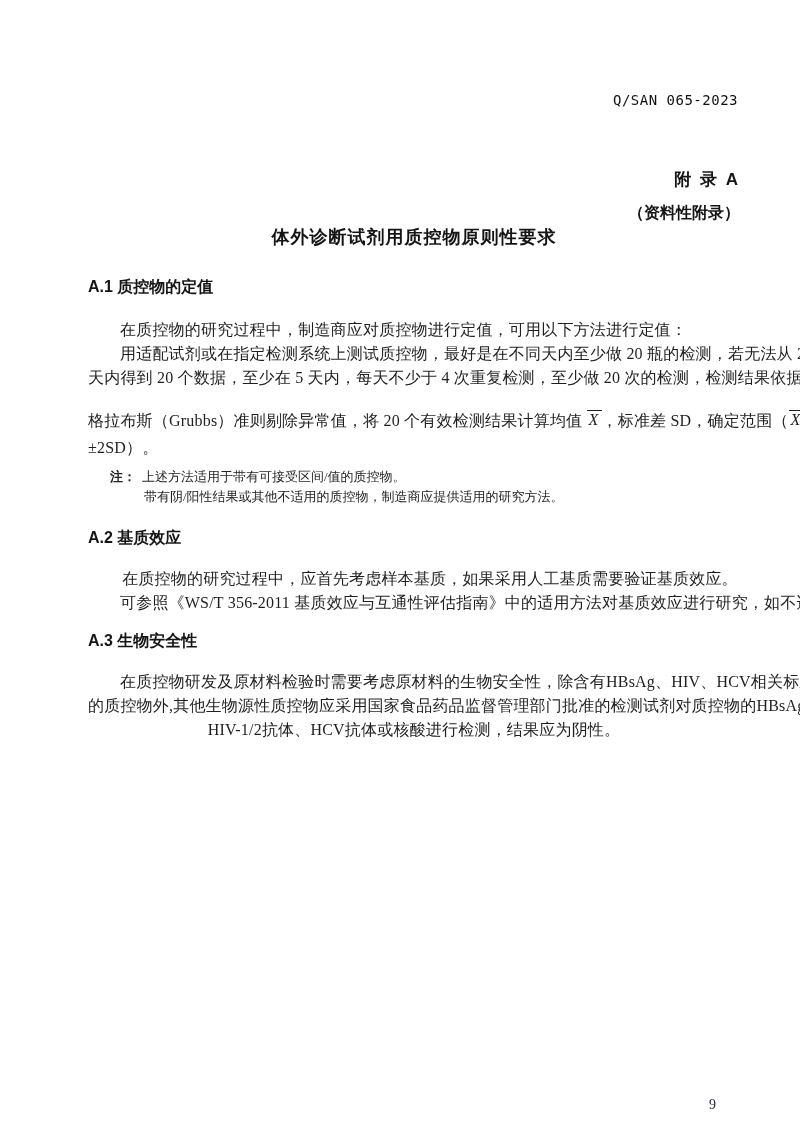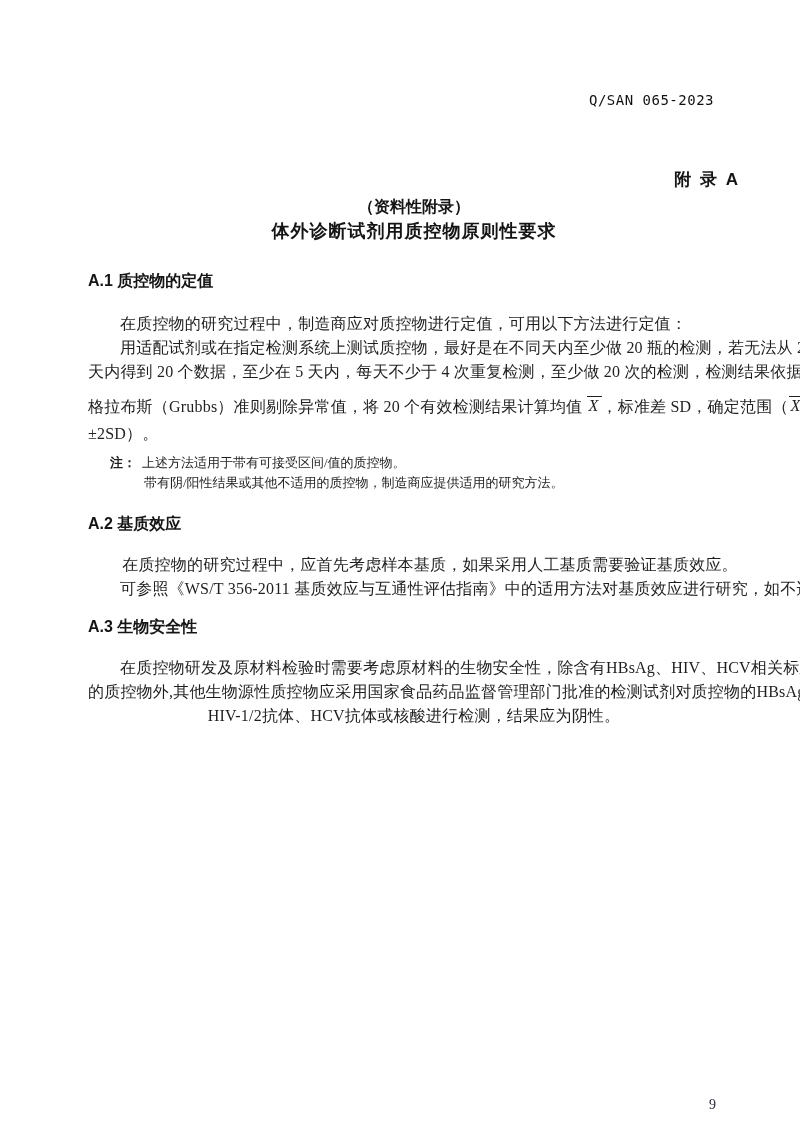--- a/index.html
+++ b/index.html
@@ -12,21 +12,21 @@
     width: 800px;
     height: 1131px;
     background: #ffffff;
     overflow: hidden;
     color: #1f1f1f;
     font-family: "Liberation Serif", "DejaVu Serif", serif;
   }
   .doc-number {
     position: absolute;
     top: 92px;
-    right: 86px;
+    right: 62px;
     font-family: "DejaVu Sans Mono", "Liberation Mono", monospace;
     font-size: 14px;
     letter-spacing: 0.5px;
     color: #111111;
     white-space: nowrap;
   }
   .content {
     position: absolute;
     left: 88px;
     top: 0;
@@ -36,22 +36,22 @@
     margin-top: 169px;
     text-align: right;
     font-family: "Liberation Sans", "DejaVu Sans", sans-serif;
     font-weight: bold;
     font-size: 17px;
     line-height: 22px;
     letter-spacing: 2px;
     color: #151515;
   }
   .title2 {
-    margin-top: 5px;
-    text-align: center;
+    margin-top: 11px;
+    text-align: right;
     font-family: "Liberation Sans", "DejaVu Sans", sans-serif;
     font-weight: bold;
     font-size: 16px;
     line-height: 21px;
     color: #151515;
   }
   .title3 {
     margin-top: 3px;
     text-align: center;
     font-family: "Liberation Sans", "DejaVu Sans", sans-serif;
@@ -76,21 +76,21 @@
   .para-tight { margin-top: 18px; text-align: center; }
   .body-line {
     font-size: 16px;
     line-height: 24px;
     white-space: nowrap;
     letter-spacing: 0.2px;
     color: #1f1f1f;
   }
   .indent { text-indent: 32px; }
   .formula-line {
-    margin-top: 8px;
+    margin-top: 16px;
     height: 30px;
     line-height: 30px;
   }
   .xbar {
     display: inline-block;
     font-family: "Liberation Serif", "DejaVu Serif", serif;
     font-style: italic;
     font-size: 16px;
     line-height: 17px;
     border-top: 1.5px solid #1f1f1f;

